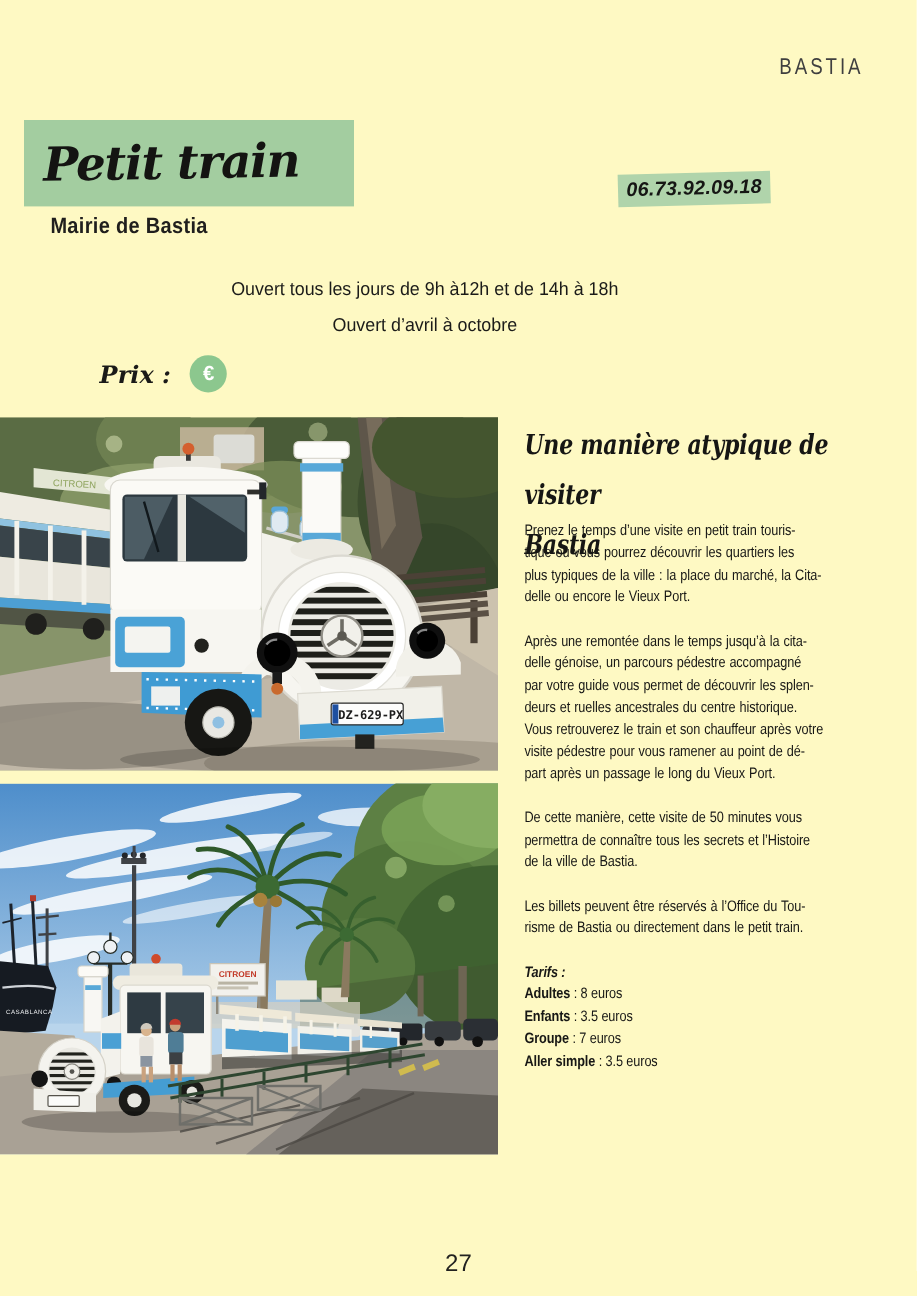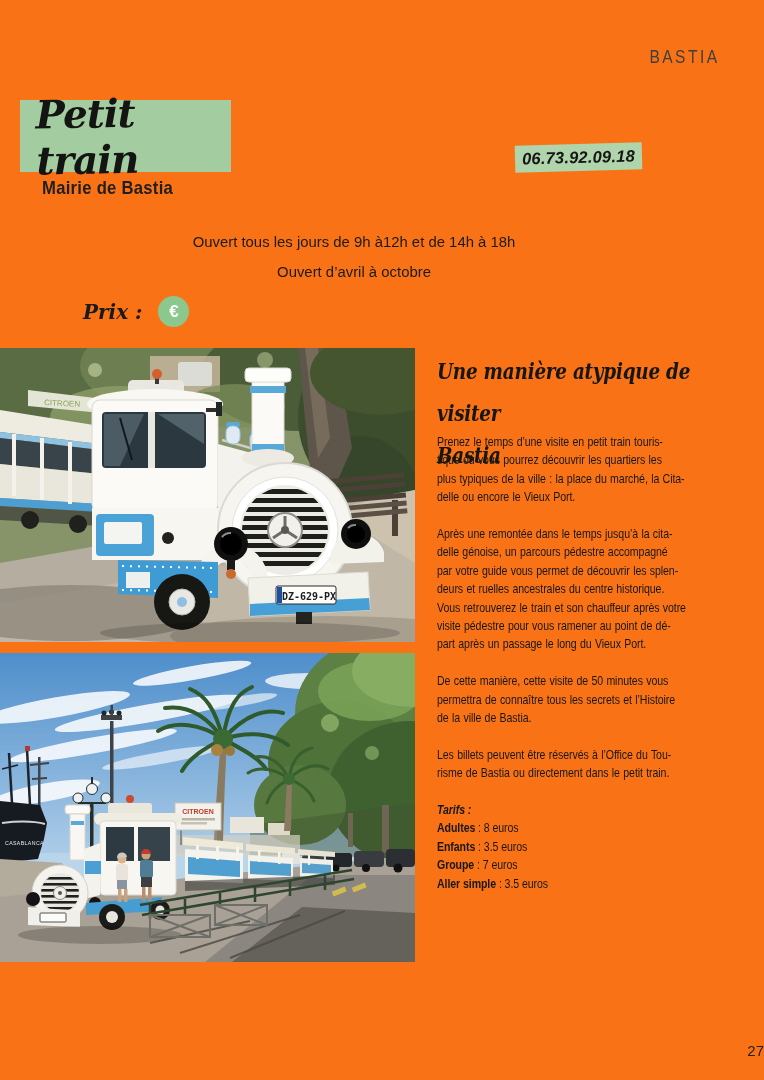--- a/index.html
+++ b/index.html
@@ -1,27 +1,27 @@
 <!DOCTYPE html>
 <html lang="fr"><head>
 <meta charset="utf-8">
 <style>
   html,body{margin:0;padding:0;background:#ffffff;}
   .page{
-    position:relative;width:764px;height:1080px;background:#f97316;overflow:hidden;
+    position:relative;width:764px;height:1080px;background:#fef9c3;overflow:hidden;
     font-family:"Liberation Sans",sans-serif;color:#1d1d1b;
   }
   
   .region-label{
     position:absolute;top:46px;right:44px;
     font-size:19px;font-weight:400;letter-spacing:3px;color:#3f3f3f;
     transform:scaleX(0.82);transform-origin:right top;
   }
   .title-box{
-    position:absolute;left:20px;top:100px;width:211px;height:72px;
+    position:absolute;left:20px;top:100px;width:275px;height:72px;
     background:#a3cda0;display:flex;align-items:center;
   }
   .title-script{
     font-family:"DejaVu Serif",serif;font-style:italic;font-weight:700;
     font-size:39px;color:#141412;padding-left:16px;letter-spacing:-1px;
     transform:rotate(-1deg);
   }
   .subtitle{
     position:absolute;left:42px;top:177px;
     font-size:18.5px;font-weight:700;color:#201f1d;
@@ -61,22 +61,22 @@
     position:absolute;left:437px;top:433px;width:340px;
     transform:scaleX(0.841);transform-origin:left top;
     font-size:12.6px;line-height:18.4px;color:#171715;letter-spacing:-0.1px;
   }
   .article-body p{margin:0 0 18.4px 0;white-space:pre-line;word-spacing:0.6px;}
   .tarifs{margin-top:18.4px;}
   .tarifs-title{font-weight:700;font-style:italic;}
   .tarif-row{white-space:pre-wrap;}
   .tarif-label{font-weight:700;}
   .page-number{
-    position:absolute;left:0;top:1042px;width:764px;text-align:right;
-    font-size:15px;color:#222220;
+    position:absolute;left:0;top:1042px;width:764px;text-align:center;
+    font-size:20px;color:#222220;
   }
 </style>
 </head>
 <body>
 
 <div class="page">
 
   <div class="region-label">BASTIA</div>
 
   <div class="title-box">

